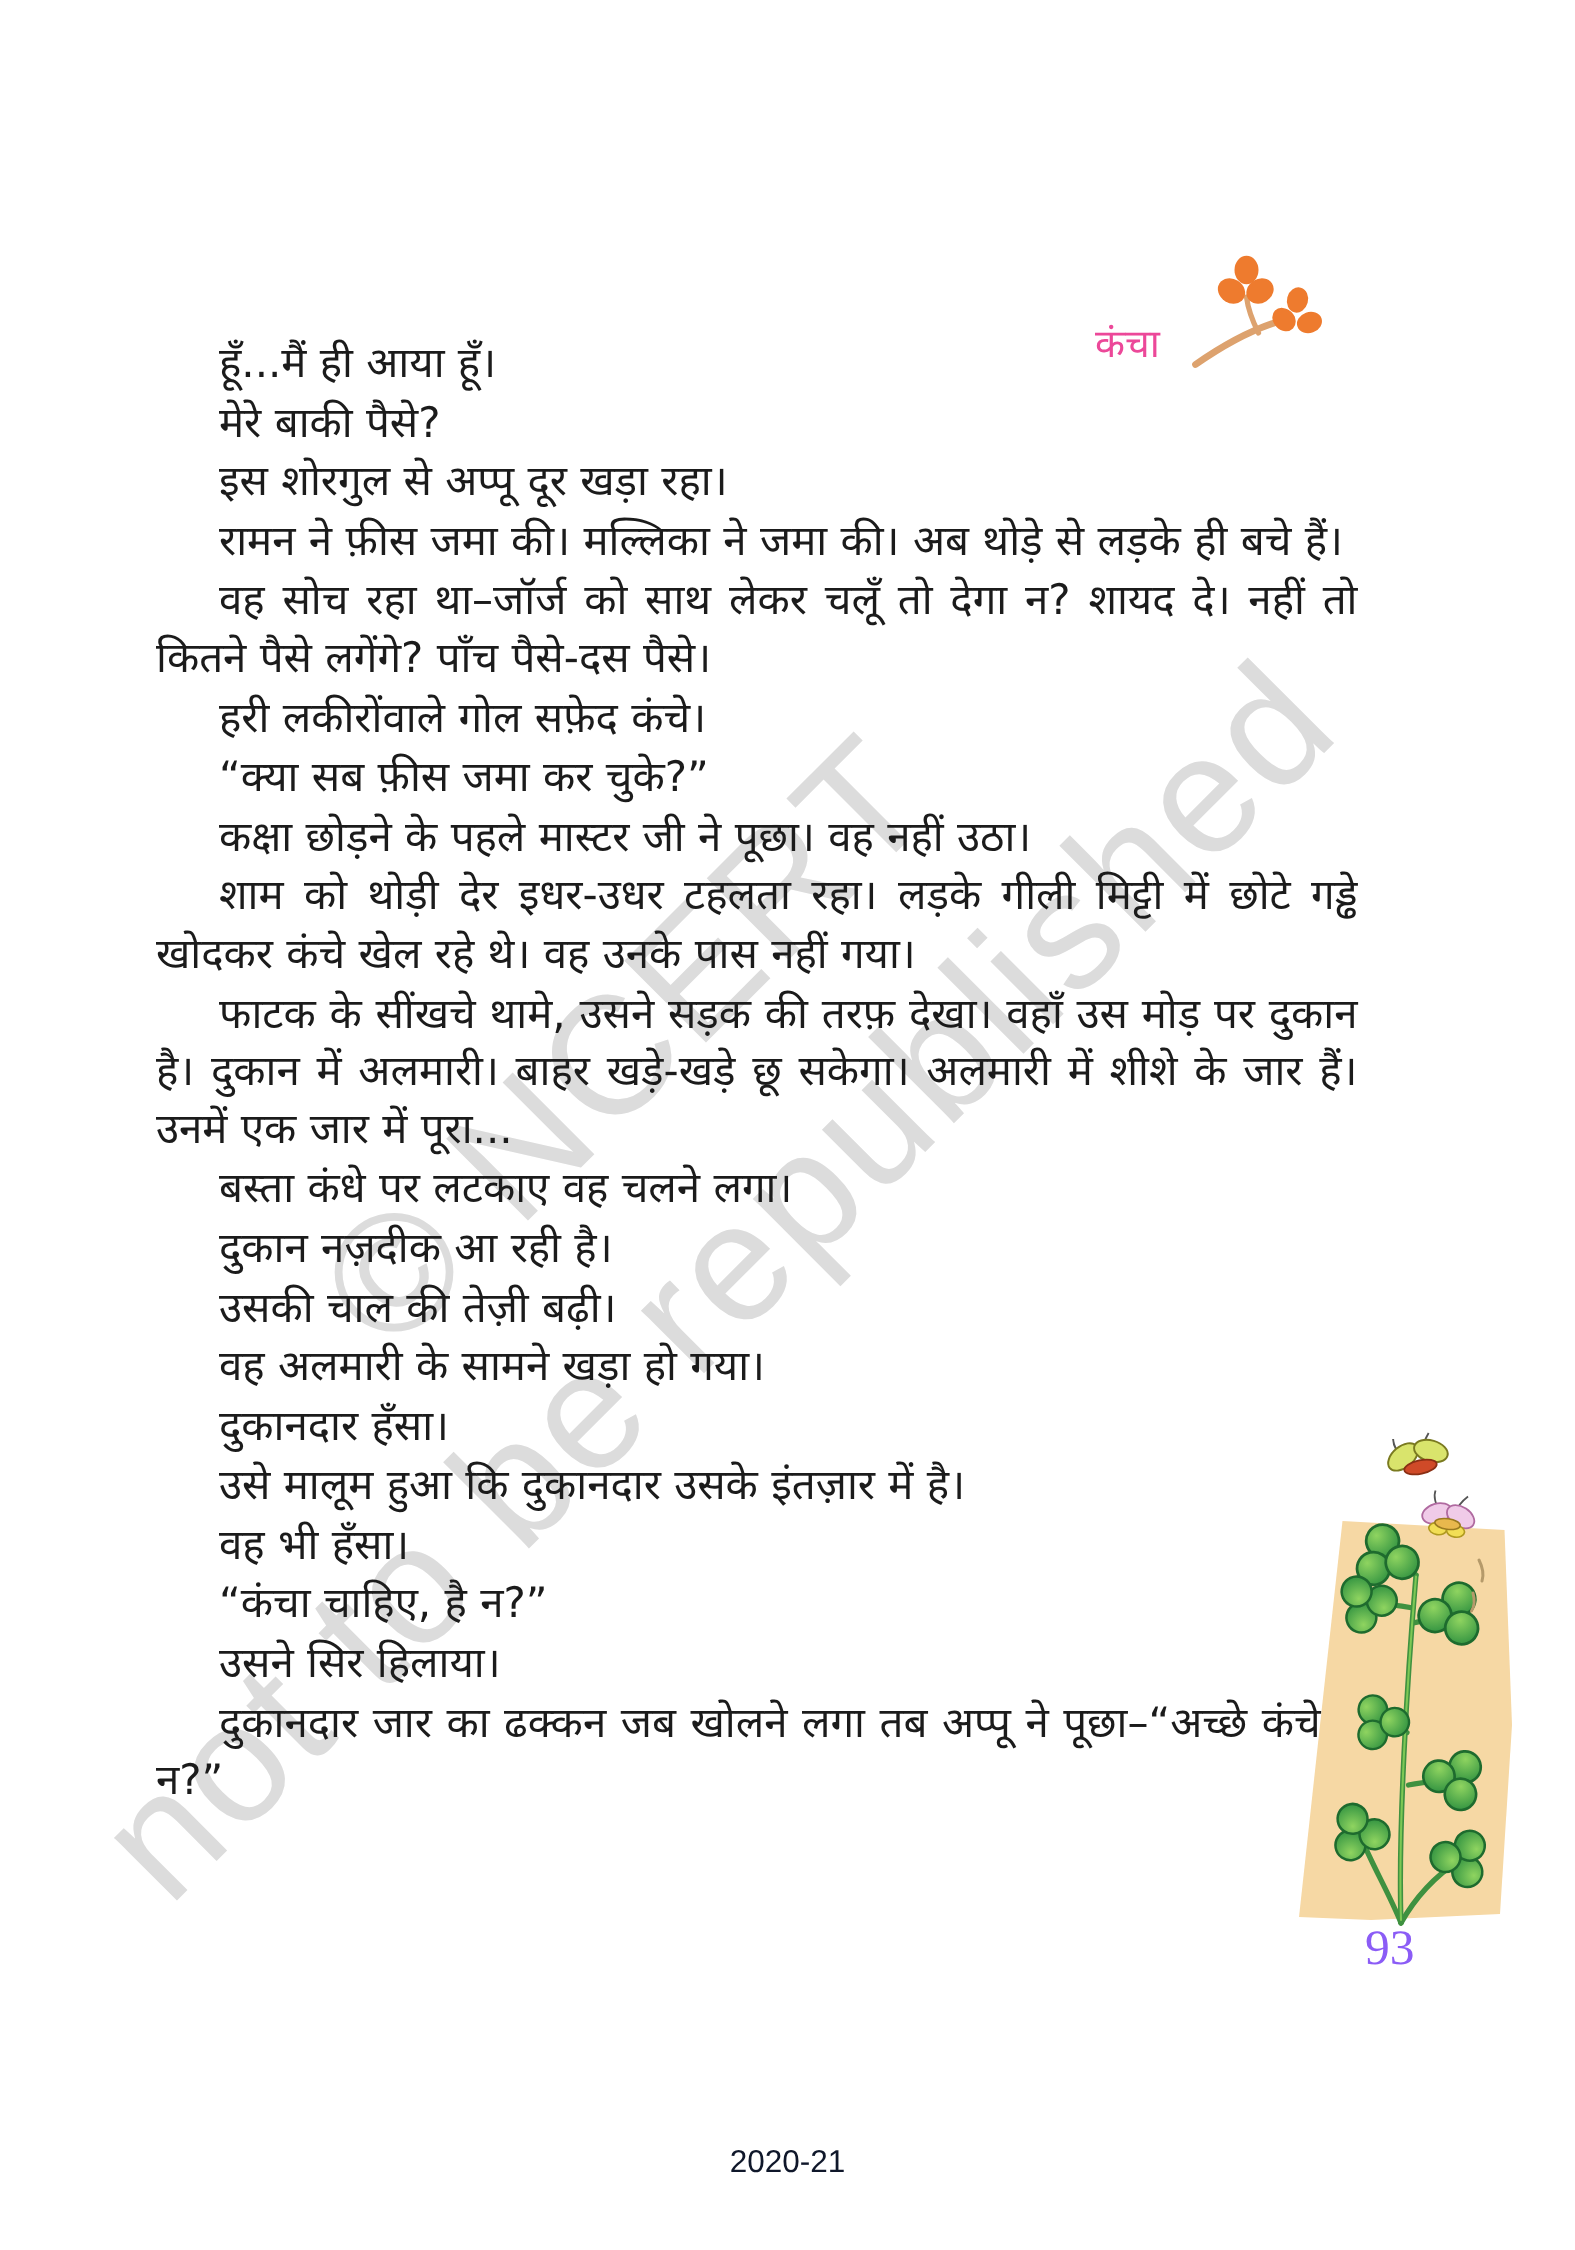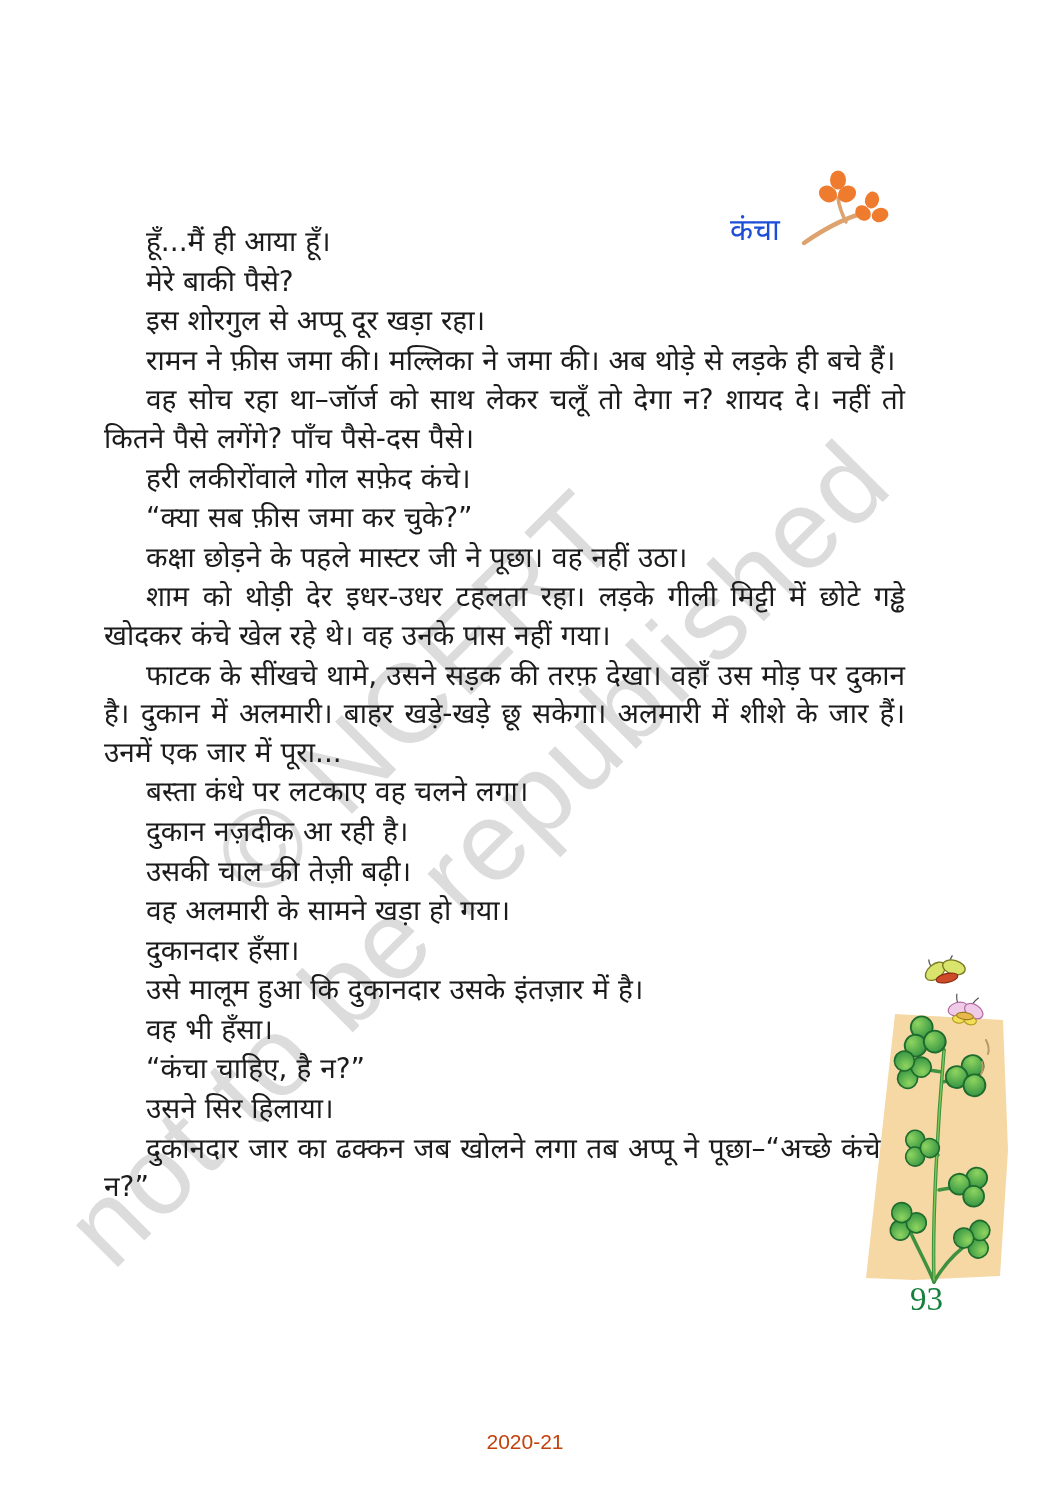--- a/index.html
+++ b/index.html
@@ -20,47 +20,47 @@
     user-select:none;
   }
   .watermark .wm-line1 { margin-left:365px; }
 
   
   .chapter-header {
     position:absolute; left:730px; top:165px;
     display:flex; align-items:center; z-index:2;
   }
   .chapter-title {
-    font-size:30px; line-height:1; color:#1d4ed8;
+    font-size:26px; line-height:1; color:#ec4899;
     padding-top:34px; margin-right:16px;
   }
   .flower-sprig { display:block; }
 
   
   .story {
     position:absolute; left:103px; top:222px; width:803px; z-index:2;
     font-size:28px; line-height:38.6px; text-align:justify;
   }
   .story p { margin:1px; text-indent:42px; }
 
   
   .side-illustration {
     position:absolute; left:862px; top:950px; width:155px; height:355px; z-index:2;
   }
 
   .page-number {
     position:absolute; left:910px; top:1281px; z-index:3;
     font-family:"Liberation Serif","DejaVu Serif",serif;
-    font-size:33px; color:#15803d;
+    font-size:33px; color:#8b5cf6;
   }
 
   .page-footer {
     position:absolute; left:0; top:1430px; width:100%; z-index:2;
     text-align:center; font-family:"Liberation Sans",sans-serif;
-    font-size:21px; color:#c2410c;
+    font-size:21px; color:#0f172a;
   }
 </style>
 </head>
 <body>
 
 <div class="page">
 
   <div class="watermark" aria-hidden="true">
     <div class="wm-line1">© NCERT</div>
     <div class="wm-line2">not to be republished</div>

